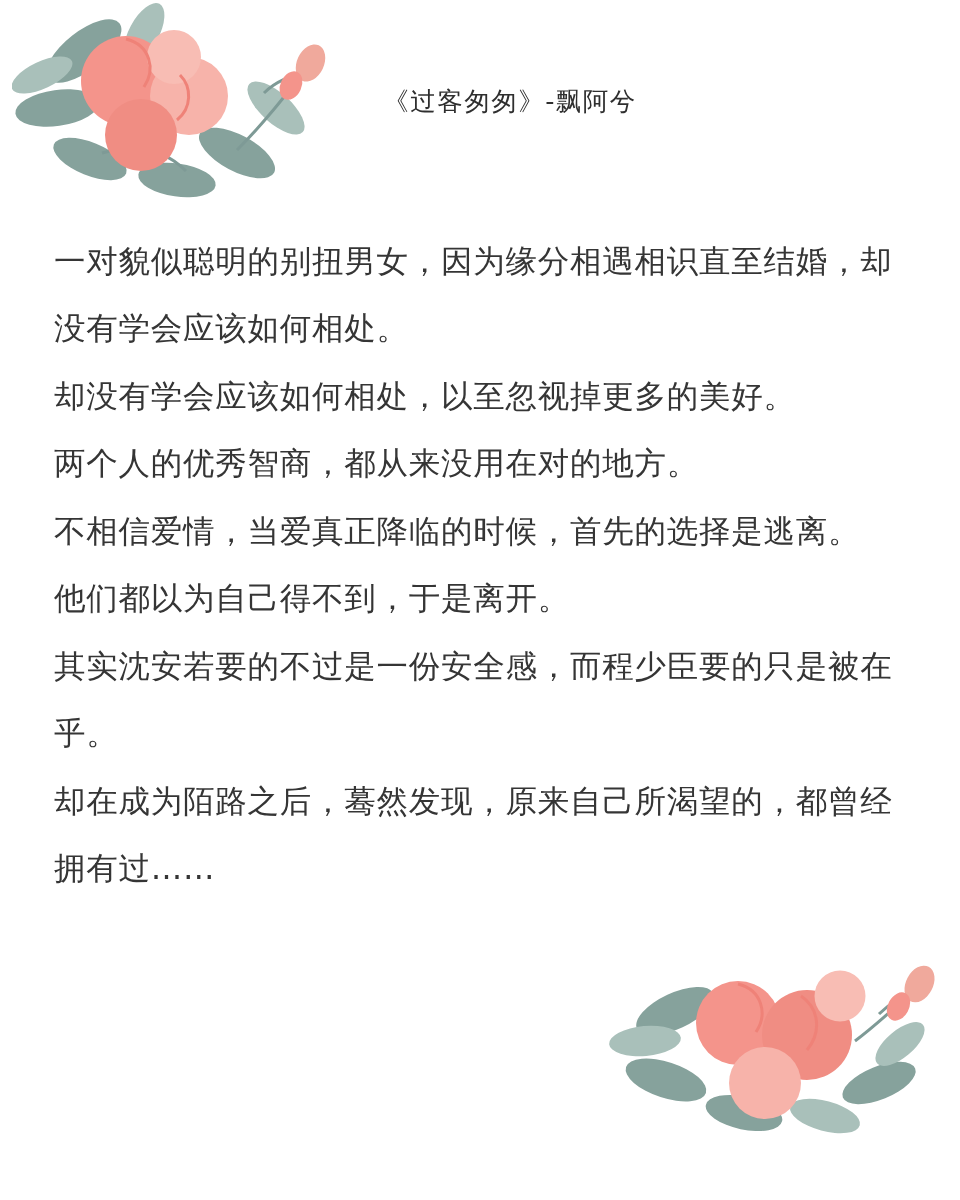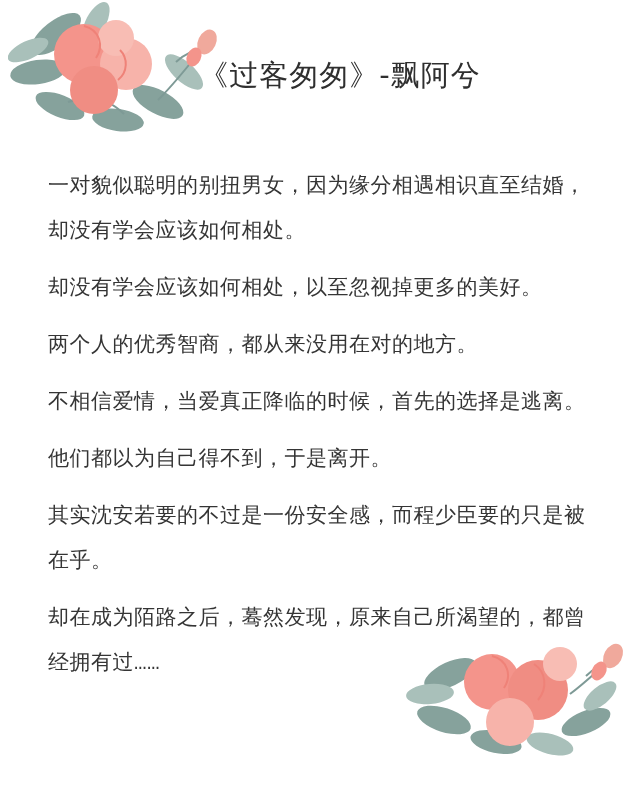--- a/index.html
+++ b/index.html
@@ -41,44 +41,43 @@
   }
 
   
   .title {
     position: absolute;
     top: 56px;
     left: 0;
     width: 640px;
     text-align: center;
     font-family: "DejaVu Sans", sans-serif;
-    font-size: 29px;
+    font-size: 17px;
     color: #2f2f2f;
     letter-spacing: 1px;
     padding-left: 40px;
     box-sizing: border-box;
   }
 
   
   .body-text {
     position: absolute;
     top: 152px;
     left: 36px;
     width: 570px;
     font-family: "DejaVu Sans", sans-serif;
     font-size: 21px;
     line-height: 45px;
     color: #353535;
     letter-spacing: 0.5px;
   }
   .para {
-    margin: 12px;
+    margin: 0;
     padding: 0;
     text-indent: 0;
-    font-family: Liberation Mono, monospace;
   }
 </style>
 </head>
 <body>
 
 <div class="page">
 
   <div class="floral floral-top">
     <svg viewBox="0 0 230 140" width="230" height="140" xmlns="http://www.w3.org/2000/svg">
 

